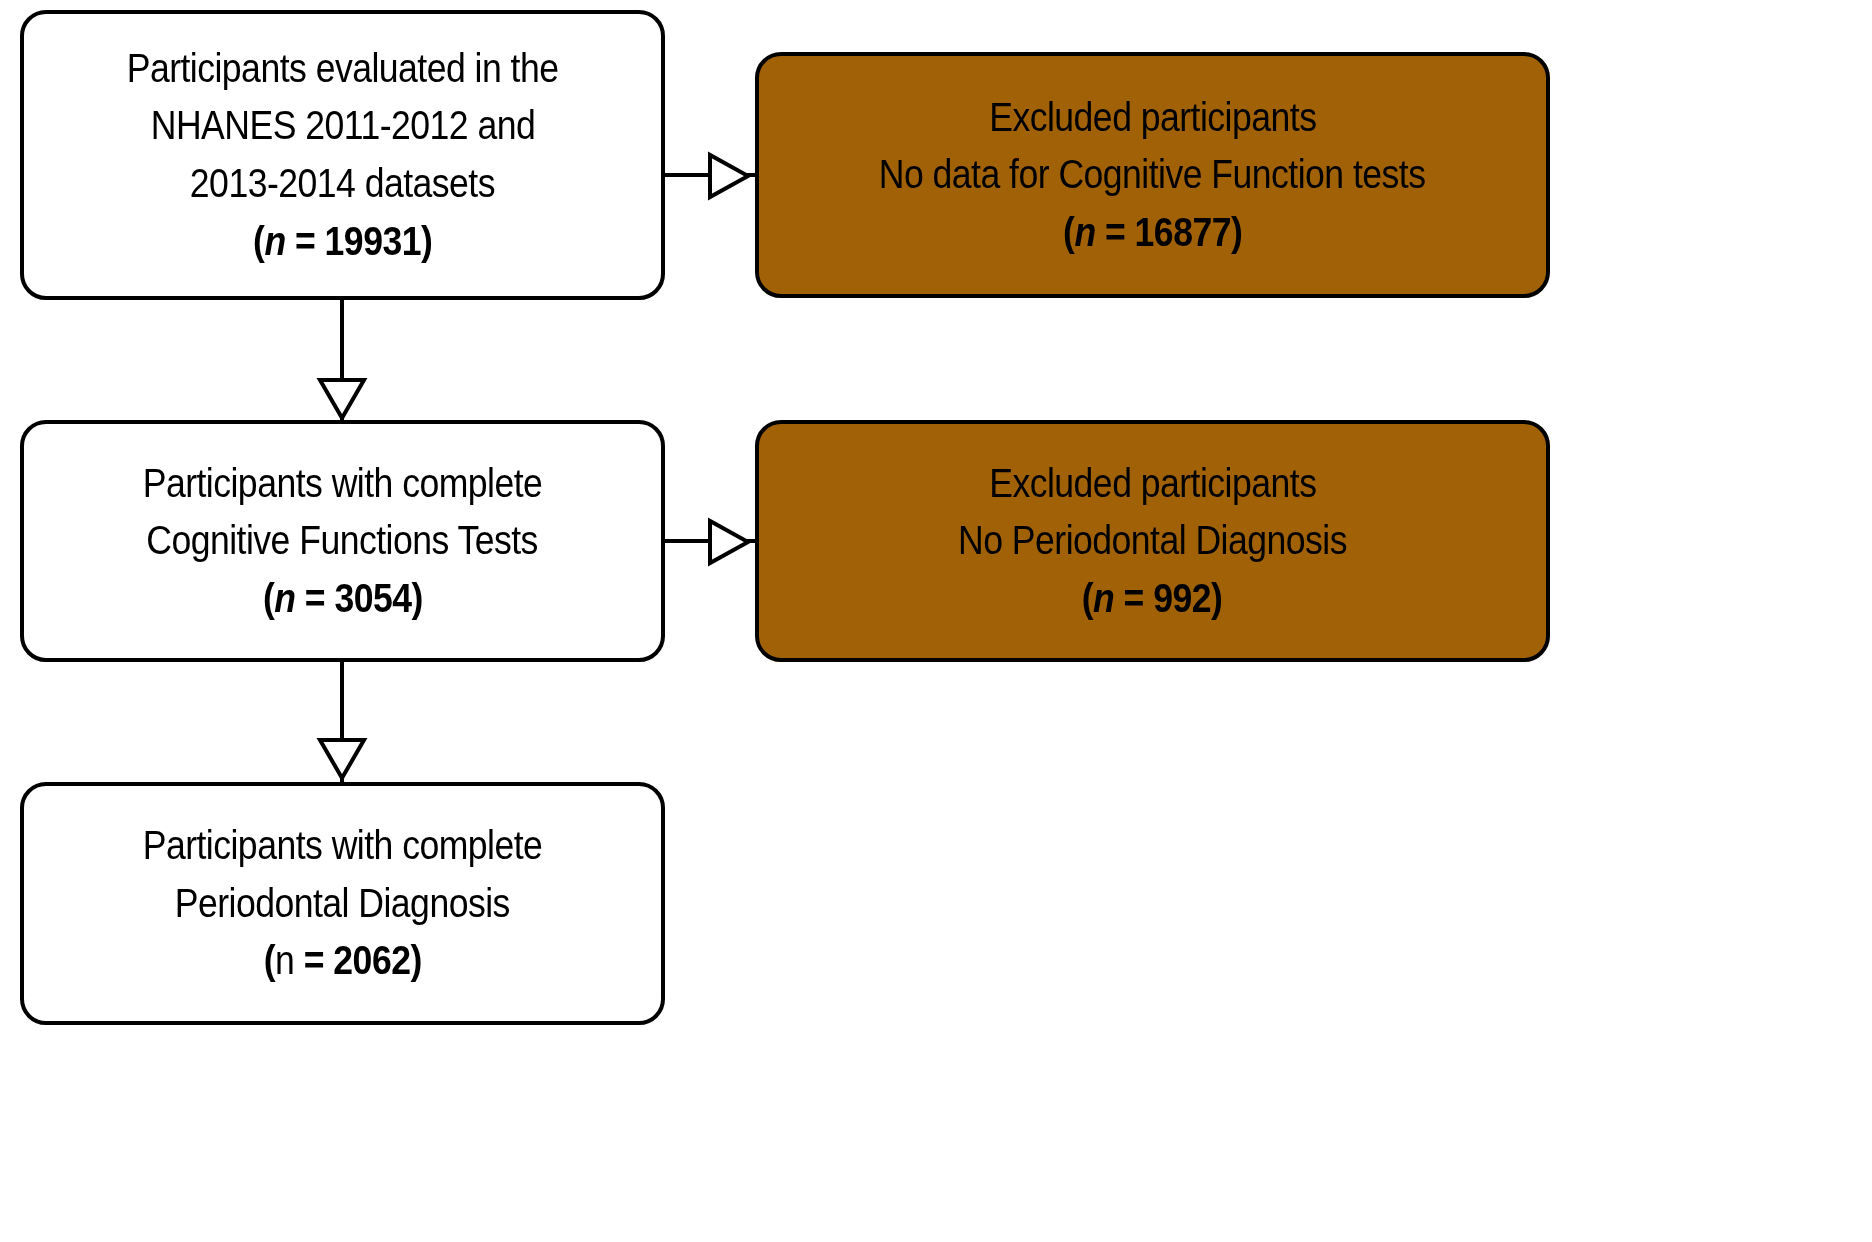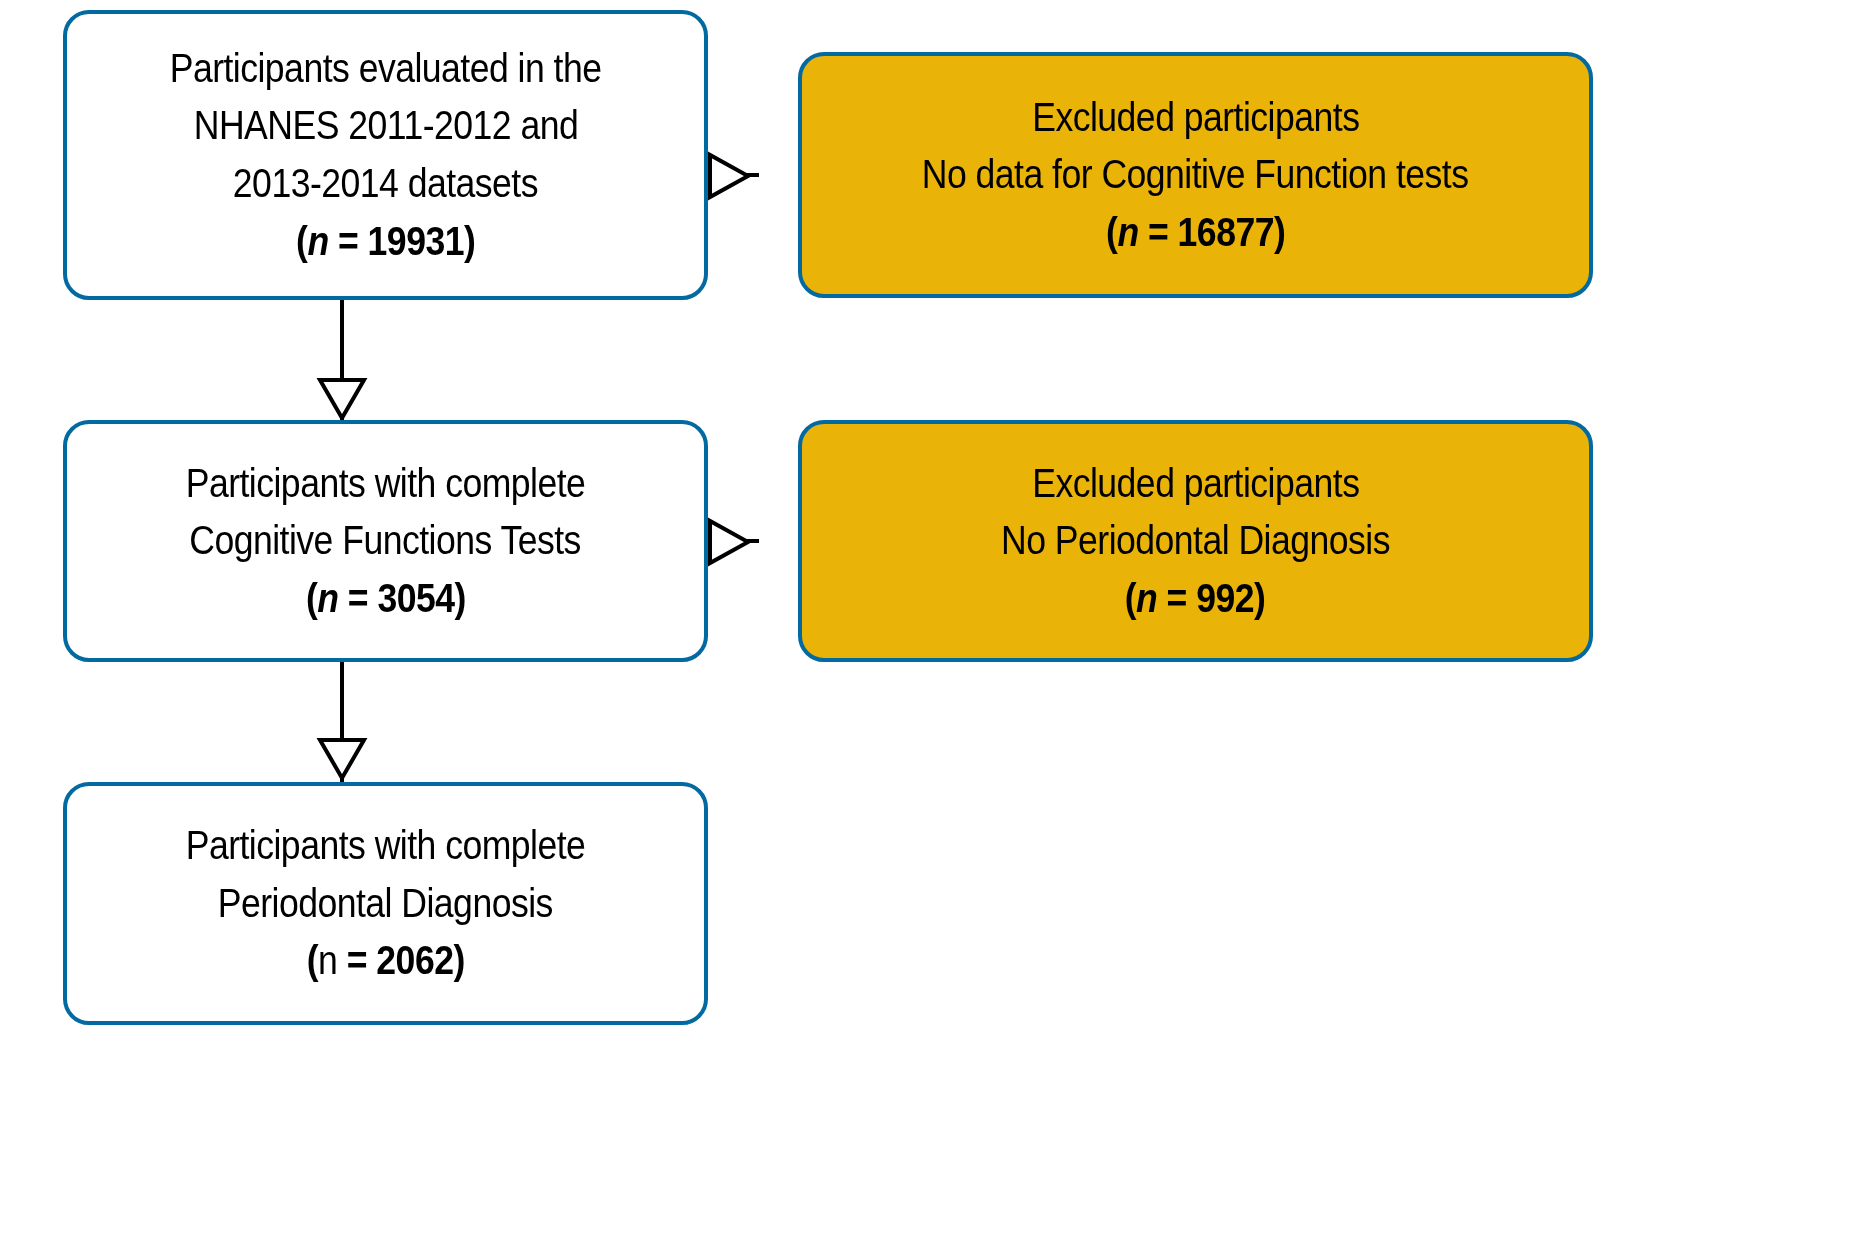--- a/index.html
+++ b/index.html
@@ -12,32 +12,31 @@
     width: 1872px;
     height: 1242px;
     background: #ffffff;
     font-family: "Liberation Sans", "DejaVu Sans", sans-serif;
     overflow: hidden;
   }
 
   .node {
     position: absolute;
     box-sizing: border-box;
-    border: 4px solid #0369a1;
+    border: 4px solid #000000;
     border-radius: 26px;
     display: flex;
     flex-direction: column;
     align-items: center;
     justify-content: center;
     text-align: center;
     color: #000000;
-    margin-left: 43px;
   }
   .node.white { background: #ffffff; }
-  .node.grey  { background: #eab308; }
+  .node.grey  { background: #a16207; }
 
   .node .line {
     display: block;
     font-size: 40px;
     line-height: 1.44;
     letter-spacing: -0.6px;
     white-space: nowrap;
     transform: scaleX(0.89);
     transform-origin: center;
   }

